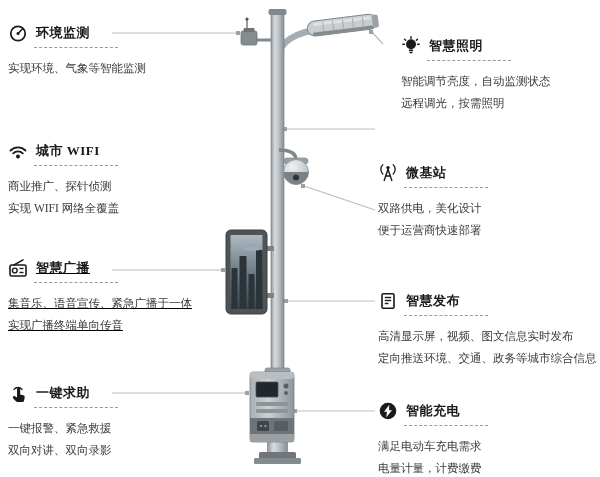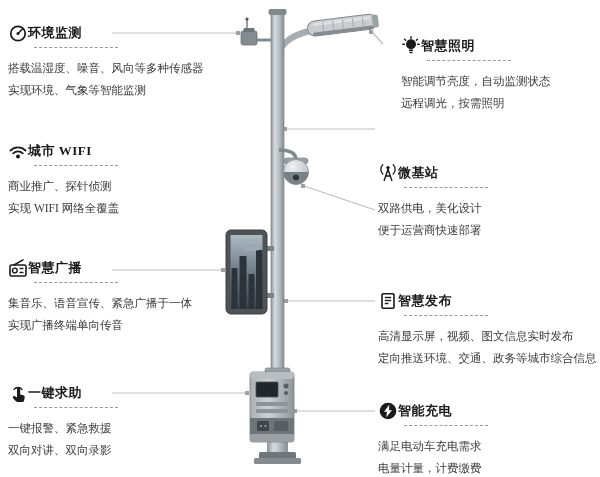--- a/index.html
+++ b/index.html
@@ -1,21 +1,21 @@
 <!DOCTYPE html>
 <html><head>
 <meta charset="utf-8">
 <style>
   * { margin:0; padding:0; box-sizing:border-box; }
   html,body { background:#ffffff; }
   body { font-family:"Liberation Sans","DejaVu Sans",sans-serif; }
   .canvas { position:relative; width:600px; height:477px; background:#fff; overflow:hidden; }
   .pole-svg { position:absolute; left:0; top:0; width:600px; height:477px; }
   .feature { position:absolute; }
-  .feature-header { display:flex; align-items:center; height:20px; }
+  .feature-header { display:flex; align-items:center; gap:8px; height:20px; }
   .icon { width:20px; height:20px; flex:0 0 20px; }
   .icon svg { display:block; width:100%; height:100%; }
   .feature-title { font-size:13px; font-weight:bold; color:#191919; letter-spacing:0.5px; white-space:nowrap; }
   .dash { height:0; border-bottom:1px dashed #9a9a9a; width:84px; margin:4px 0 9px 26px; }
   .feature-line { font-size:11.5px; color:#3a3a3a; line-height:22px; white-space:nowrap; }
 </style>
 </head>
 <body>
 
 <div class="canvas">
@@ -143,41 +143,40 @@
       <span class="icon">
         <svg viewBox="0 0 20 20">
             <circle cx="10" cy="10.5" r="7.2" fill="none" stroke="#1a1a1a" stroke-width="1.7"></circle>
             <line x1="10" y1="10.5" x2="14.2" y2="6.3" stroke="#1a1a1a" stroke-width="1.6" stroke-linecap="round"></line>
             <circle cx="10" cy="10.5" r="1.5" fill="#1a1a1a"></circle>
           </svg>
       </span>
       <span class="feature-title">环境监测</span>
     </div>
     <div class="dash"></div>
-    <div class="feature-line">搭载温湿度、噪音、风向等多种传感器</div>
     <div class="feature-line">实现环境、气象等智能监测</div>
   </div>
 
   <div class="feature" style="left:8px; top:141px; width:260px;font-family:Liberation Serif, serif;">
     <div class="feature-header">
       <span class="icon">
         <svg viewBox="0 0 20 20">
             <path d="M2.5 9.5 a10.6 10.6 0 0 1 15 0" fill="none" stroke="#1a1a1a" stroke-width="1.8" stroke-linecap="round"></path>
             <path d="M5.2 12.4 a6.8 6.8 0 0 1 9.6 0" fill="none" stroke="#1a1a1a" stroke-width="1.8" stroke-linecap="round"></path>
             <circle cx="10" cy="15.6" r="2" fill="#1a1a1a"></circle>
           </svg>
       </span>
       <span class="feature-title">城市 WIFI</span>
     </div>
     <div class="dash"></div>
     <div class="feature-line">商业推广、探针侦测</div>
     <div class="feature-line">实现 WIFI 网络全覆盖</div>
   </div>
 
-  <div class="feature" style="left:8px; top:258px; width:260px;">
+  <div class="feature" style="left:8px; top:258px; width:260px;text-decoration:underline;">
     <div class="feature-header">
       <span class="icon">
         <svg viewBox="0 0 20 20">
             <line x1="6" y1="7" x2="15" y2="1.8" stroke="#1a1a1a" stroke-width="1.5" stroke-linecap="round"></line>
             <rect x="2" y="7" width="16" height="11" rx="1.5" fill="none" stroke="#1a1a1a" stroke-width="1.6"></rect>
             <circle cx="6.8" cy="12.5" r="2.4" fill="none" stroke="#1a1a1a" stroke-width="1.4"></circle>
             <line x1="11.5" y1="10.5" x2="15.5" y2="10.5" stroke="#1a1a1a" stroke-width="1.4"></line>
             <line x1="11.5" y1="14.5" x2="15.5" y2="14.5" stroke="#1a1a1a" stroke-width="1.4"></line>
           </svg>
       </span>

